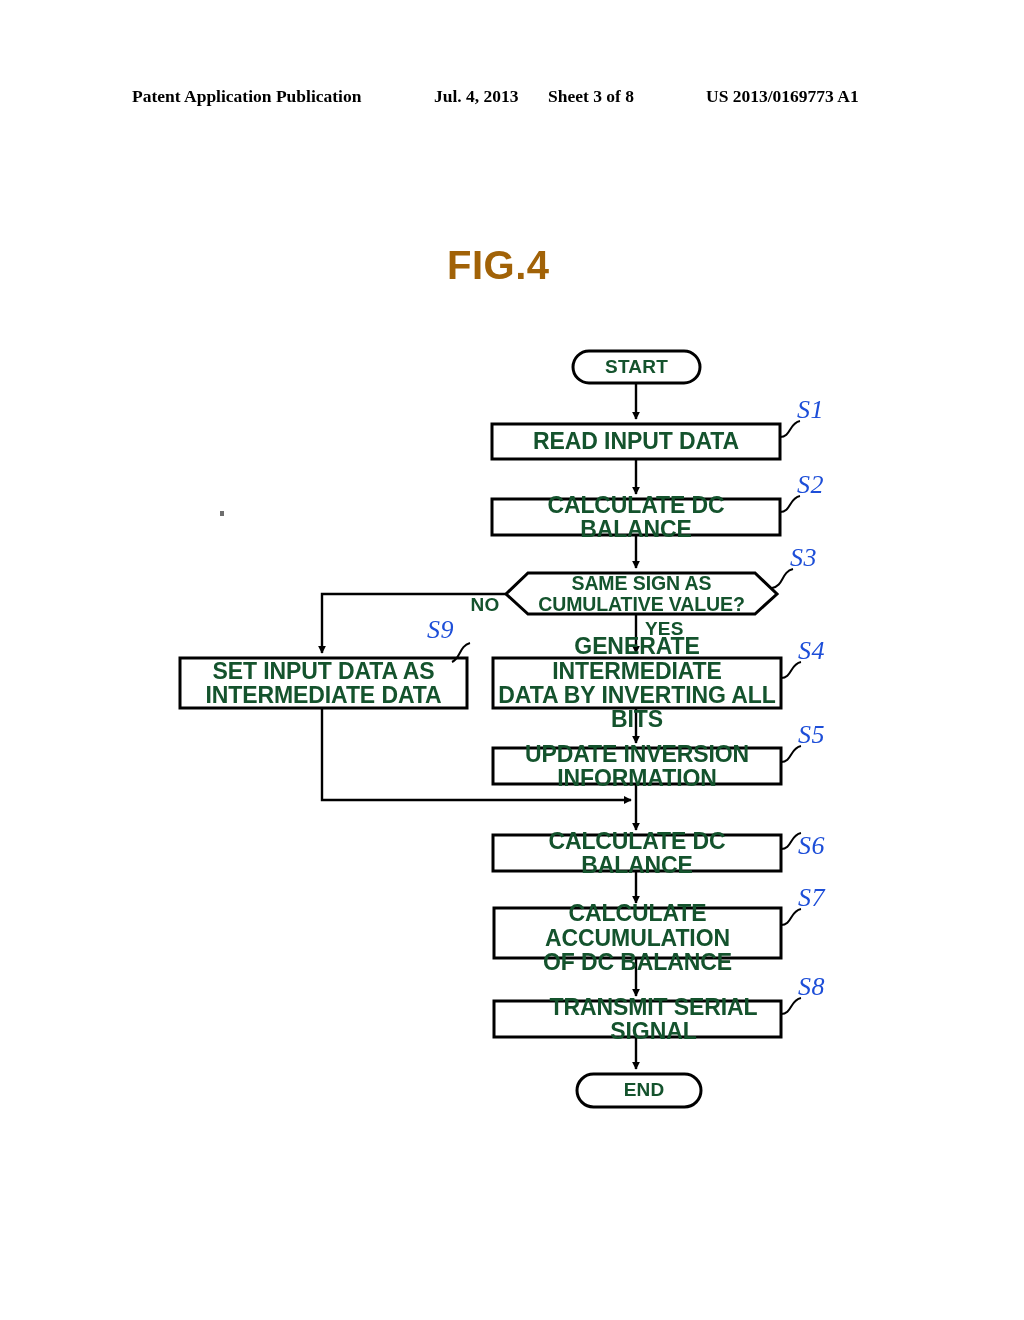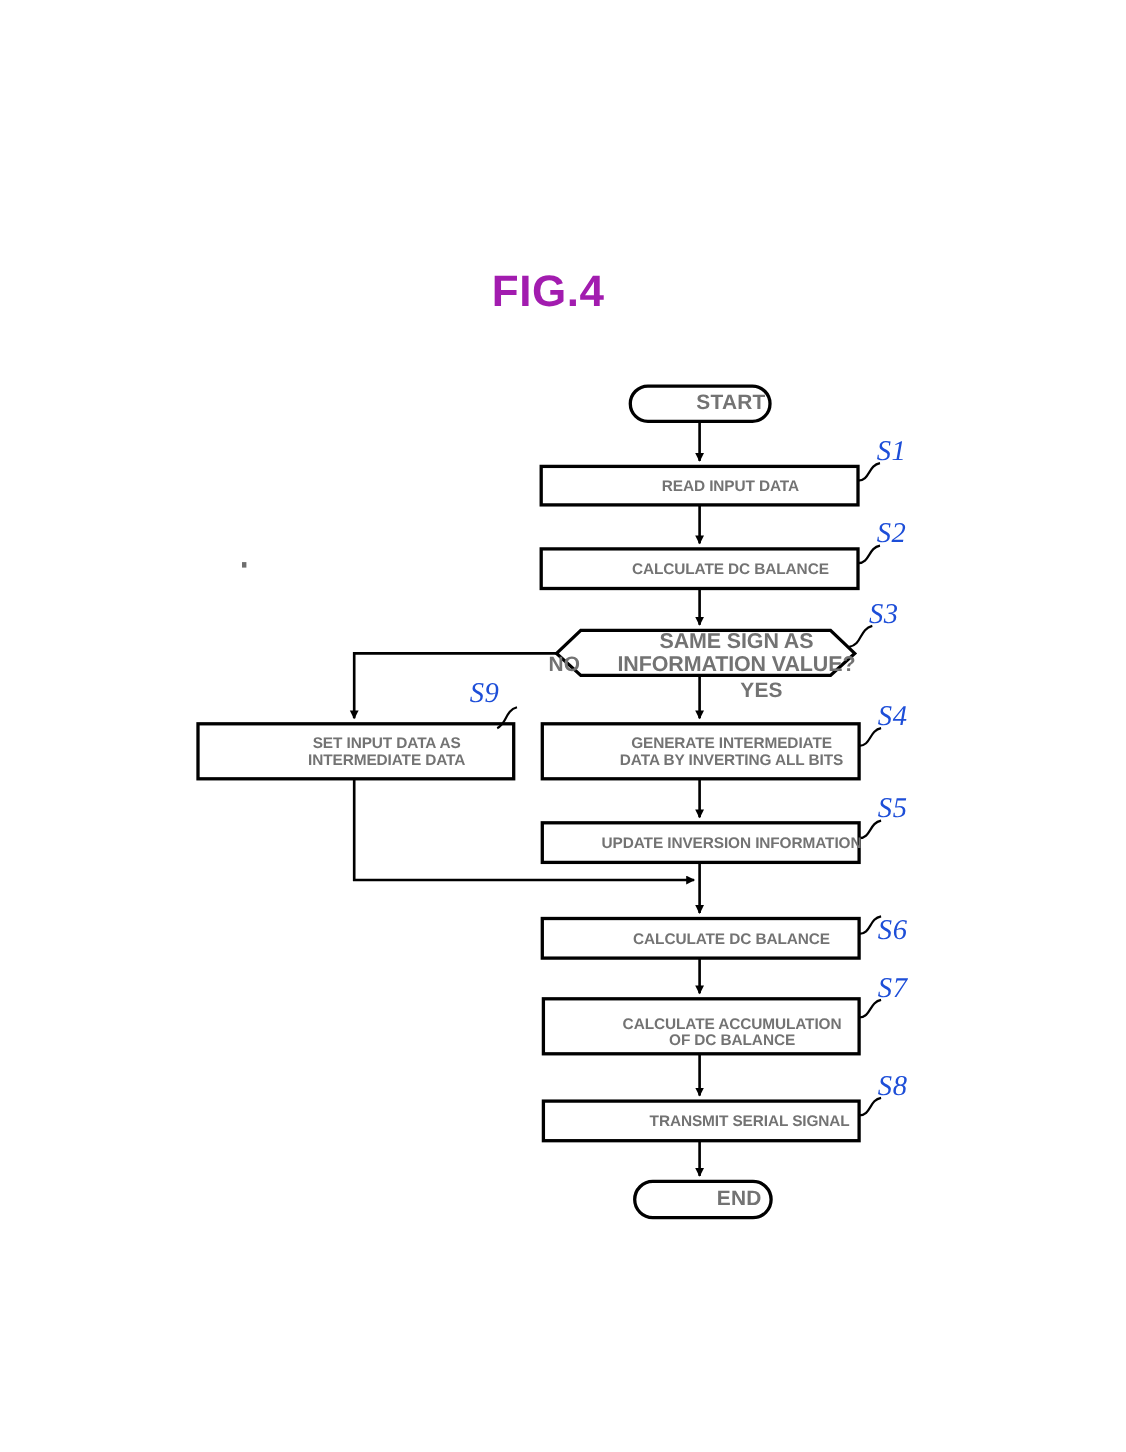--- a/index.html
+++ b/index.html
@@ -37,48 +37,47 @@
 
   
   #fig-title {
     position: absolute;
     left: 447px;
     top: 243px;
     font-family: "Liberation Sans", sans-serif;
     font-weight: bold;
     font-size: 40px;
     letter-spacing: 0.5px;
-    color: #a21caf;
+    color: #a16207;
   }
 
   
   #flow-svg {
     position: absolute;
     left: 0;
     top: 0;
     width: 1024px;
     height: 1320px;
   }
 
   
   .node-label {
     position: absolute;
     text-align: center;
     font-family: "Liberation Sans", sans-serif;
     font-weight: bold;
-    color: #737373;
+    color: #14532d;
     line-height: 1.06;
     white-space: pre-line;
     display: flex;
     align-items: center;
     justify-content: center;
-    padding-left: 28px;
   }
   .terminal-label { font-size: 19px; letter-spacing: 0.2px; }
-  .process-label  { font-size: 14px; letter-spacing: -0.1px; }
+  .process-label  { font-size: 23px; letter-spacing: -0.1px; }
   .decision-label { font-size: 19.5px; letter-spacing: -0.1px; }
   .branch-label   { font-size: 19px; letter-spacing: 0.2px; }
 
   .step-tag {
     position: absolute;
     font-family: "Liberation Serif", serif;
     font-style: italic;
     font-size: 26px;
     font-weight: normal;
     color: #1d4ed8;
@@ -90,20 +89,26 @@
     width: 4px;
     height: 5px;
     background: #6e6e6e;
   }
 </style>
 </head>
 <body>
 
 <div id="page">
 
+  <div id="patent-header">
+    <span class="hdr-pub">Patent Application Publication</span>
+    <span class="hdr-date">Jul. 4, 2013</span>
+    <span class="hdr-sheet">Sheet 3 of 8</span>
+    <span class="hdr-num">US 2013/0169773 A1</span>
+  </div>
 
   <div id="fig-title">FIG.4</div>
 
   <div class="scan-dot" style="left:220px; top:511px;"></div>
 
   <svg id="flow-svg" viewBox="0 0 1024 1320">
     <defs>
       <marker id="arrowhead" markerWidth="10" markerHeight="10" refX="7.2" refY="4" orient="auto" markerUnits="userSpaceOnUse">
         <path d="M0,0 L8,4 L0,8 z" fill="#000"></path>
       </marker>
@@ -163,21 +168,21 @@
     </g>
   </svg>
 
   <div class="node-label terminal-label" style="left:573px; top:351px; width:127px; height:32px;">START</div>
 
   <div class="node-label process-label" style="left:492px; top:424px; width:288px; height:35px;">READ INPUT DATA</div>
 
   <div class="node-label process-label" style="left:492px; top:499px; width:288px; height:36px;">CALCULATE DC BALANCE</div>
 
   <div class="node-label decision-label" style="left:515px; top:573px; width:253px; height:41px;">SAME SIGN AS
-INFORMATION VALUE?</div>
+CUMULATIVE VALUE?</div>
 
   <div class="node-label process-label" style="left:180px; top:658px; width:287px; height:50px;">SET INPUT DATA AS
 INTERMEDIATE DATA</div>
 
   <div class="node-label process-label" style="left:493px; top:658px; width:288px; height:50px;">GENERATE INTERMEDIATE
 DATA BY INVERTING ALL BITS</div>
 
   <div class="node-label process-label" style="left:493px; top:748px; width:288px; height:36px;">UPDATE INVERSION INFORMATION</div>
 
   <div class="node-label process-label" style="left:493px; top:835px; width:288px; height:36px;">CALCULATE DC BALANCE</div>

